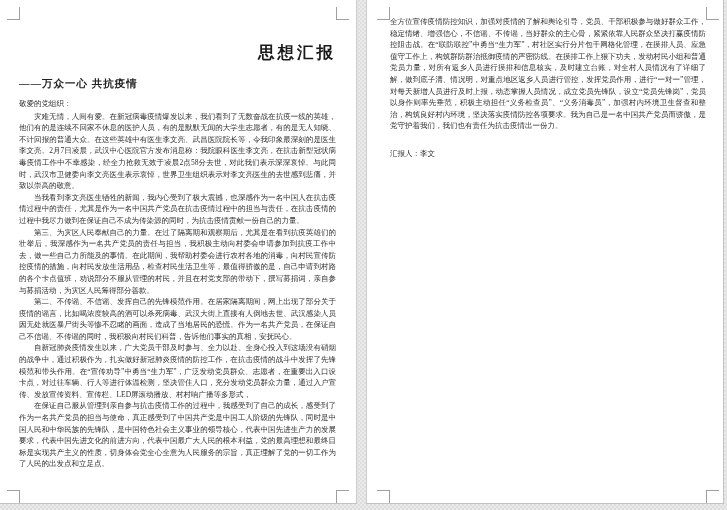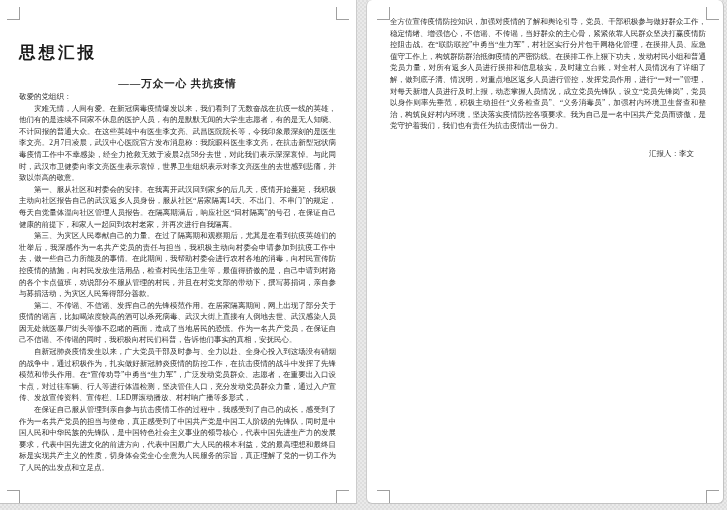--- a/index.html
+++ b/index.html
@@ -9,70 +9,70 @@
     background-image:conic-gradient(#dedede 25%, transparent 0 50%, #dedede 0 75%, transparent 0);
     background-size:4px 4px;
     font-family:"Liberation Serif","DejaVu Serif",serif;
   }
   .page{
     position:absolute;top:0;height:503px;width:356px;
     background:#ffffff;overflow:hidden;
     border-bottom:1px solid #c3c3c3;
   }
   #page1{left:0;border-right:1px solid #cccccc;}
-  #page2{left:366px;border-right:1px solid #c3c3c3;border-left:1px solid #cccccc;border-radius:6px;}
+  #page2{left:366px;border-right:1px solid #c3c3c3;border-left:1px solid #cccccc;}
   
   .mark{position:absolute;width:12px;height:12px;}
   .mark.tl{border-right:1px solid #9f9f9f;border-bottom:1px solid #9f9f9f;left:7px;top:7px;}
   .mark.tr{border-left:1px solid #9f9f9f;border-bottom:1px solid #9f9f9f;top:7px;}
   .mark.bl{border-right:1px solid #9f9f9f;border-top:1px solid #9f9f9f;left:7px;top:490px;}
   .mark.br{border-left:1px solid #9f9f9f;border-top:1px solid #9f9f9f;top:490px;}
   #page1 .mark.tr,#page1 .mark.br{left:336px;}
   #page2 .mark.tl,#page2 .mark.bl{left:10px;}
   #page2 .mark.tr,#page2 .mark.br{left:339px;}
   .content{position:absolute;color:#2e2e2e;}
   #page1 .content{left:19px;top:20px;width:317px;}
   #page2 .content{left:23px;top:16px;width:316px;}
   .doc-title{
-    margin:22px 0 0 0;text-align:left;font-size:16.5px;font-weight:bold;
+    margin:22px 0 0 0;text-align:right;font-size:16.5px;font-weight:bold;
     letter-spacing:3px;color:#1a1a1a;
   }
   .doc-subtitle{
-    margin:13px 0 0 0;text-align:center;font-size:10.5px;font-weight:bold;
+    margin:13px 0 8px 0;text-align:left;font-size:10.5px;font-weight:bold;
     letter-spacing:1px;color:#222222;
   }
   .salutation{margin:11px 0 0 0;font-size:7.5px;line-height:11.6px;}
   p.body{
     margin:0;font-size:7.5px;line-height:11.6px;text-align:justify;
     text-indent:2em;color:#2e2e2e;
   }
   p.body.no-indent{text-indent:0;}
-  .sig-block{margin-top:13px;text-align:right;padding-right:12px;font-size:7.5px;line-height:17px;}
+  .sig-block{margin-top:13px;padding-right:12px;font-size:7.5px;line-height:17px;}
   .sig-block div{white-space:nowrap;}
   
   .edge-chip{position:absolute;left:0;top:21px;width:5px;height:5px;background:#bfbfbf;border:1px solid #9a9a9a;}
   .edge-tri{position:absolute;left:0;top:56px;width:0;height:0;border-top:4px solid #8f8f8f;border-right:4px solid transparent;}
 </style>
 </head>
 <body>
 
 <div class="edge-chip"></div>
 <div class="edge-tri"></div>
 
 <div class="page" id="page1">
   <div class="mark tl"></div>
   <div class="mark tr"></div>
   <div class="mark bl"></div>
   <div class="mark br"></div>
   <div class="content">
     <h1 class="doc-title">思想汇报</h1>
     <h2 class="doc-subtitle">——万众一心  共抗疫情</h2>
-    <p class="body salutation" style="text-indent:0;">敬爱的党组织：</p>
+    <p class="body salutation" style="text-indent:0;font-family:Liberation Mono, monospace;">敬爱的党组织：</p>
     <p class="body">灾难无情，人间有爱。在新冠病毒疫情爆发以来，我们看到了无数奋战在抗疫一线的英雄，他们有的是连续不回家不休息的医护人员，有的是默默无闻的大学生志愿者，有的是无人知晓、不计回报的普通大众。在这些英雄中有医生李文亮、武昌医院院长等，令我印象最深刻的是医生李文亮。2月7日凌晨，武汉中心医院官方发布消息称：我院眼科医生李文亮，在抗击新型冠状病毒疫情工作中不幸感染，经全力抢救无效于凌晨2点58分去世，对此我们表示深深哀悼。与此同时，武汉市卫健委向李文亮医生表示哀悼，世界卫生组织表示对李文亮医生的去世感到悲痛，并致以崇高的敬意。</p>
-    <p class="body">第一、服从社区和村委会的安排。在我离开武汉回到家乡的后几天，疫情开始蔓延，我积极主动向社区报告自己的武汉返乡人员身份，服从社区“居家隔离14天、不出门、不串门”的规定，每天自觉量体温向社区管理人员报告。在隔离期满后，响应社区“回村隔离”的号召，在保证自己健康的前提下，和家人一起回到农村老家，并再次进行自我隔离。</p>
+    <p class="body">当我看到李文亮医生牺牲的新闻，我内心受到了极大震撼，也深感作为一名中国人在抗击疫情过程中的责任，尤其是作为一名中国共产党员在抗击疫情过程中的担当与责任，在抗击疫情的过程中我尽力做到在保证自己不成为传染源的同时，为抗击疫情贡献一份自己的力量。</p>
     <p class="body">第三、为灾区人民奉献自己的力量。在过了隔离期和观察期后，尤其是在看到抗疫英雄们的壮举后，我深感作为一名共产党员的责任与担当，我积极主动向村委会申请参加到抗疫工作中去，做一些自己力所能及的事情。在此期间，我帮助村委会进行农村各地的消毒，向村民宣传防控疫情的措施，向村民发放生活用品，检查村民生活卫生等，最值得骄傲的是，自己申请到村路的各个卡点值班，劝说部分不服从管理的村民，并且在村党支部的带动下，撰写募捐词，亲自参与募捐活动，为灾区人民筹得部分善款。</p>
     <p class="body">第二、不传谣、不信谣、发挥自己的先锋模范作用。在居家隔离期间，网上出现了部分关于疫情的谣言，比如喝浓度较高的酒可以杀死病毒、武汉大街上直接有人倒地去世、武汉感染人员因无处就医暴尸街头等惨不忍睹的画面，造成了当地居民的恐慌。作为一名共产党员，在保证自己不信谣、不传谣的同时，我积极向村民们科普，告诉他们事实的真相，安抚民心。</p>
     <p class="body">自新冠肺炎疫情发生以来，广大党员干部及时参与、全力以赴、全身心投入到这场没有硝烟的战争中，通过积极作为，扎实做好新冠肺炎疫情的防控工作，在抗击疫情的战斗中发挥了先锋模范和带头作用。在“宣传劝导”中勇当“生力军”，广泛发动党员群众、志愿者，在重要出入口设卡点，对过往车辆、行人等进行体温检测，坚决管住人口，充分发动党员群众力量，通过入户宣传、发放宣传资料、宣传栏、LED屏滚动播放、村村响广播等多形式，</p>
     <p class="body">在保证自己服从管理到亲自参与抗击疫情工作的过程中，我感受到了自己的成长，感受到了作为一名共产党员的担当与使命，真正感受到了中国共产党是中国工人阶级的先锋队，同时是中国人民和中华民族的先锋队，是中国特色社会主义事业的领导核心，代表中国先进生产力的发展要求，代表中国先进文化的前进方向，代表中国最广大人民的根本利益，党的最高理想和最终目标是实现共产主义的性质，切身体会党全心全意为人民服务的宗旨，真正理解了党的一切工作为了人民的出发点和立足点。</p>
   </div>
 </div>
 
 <div class="page" id="page2">
   <div class="mark tl"></div>
   <div class="mark tr"></div>

